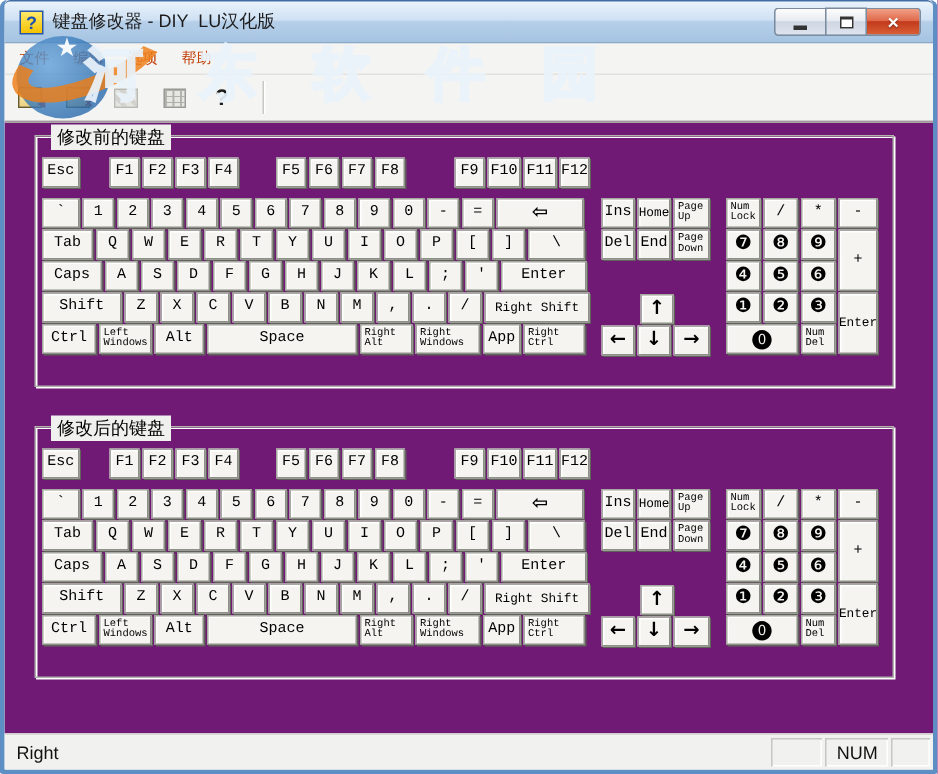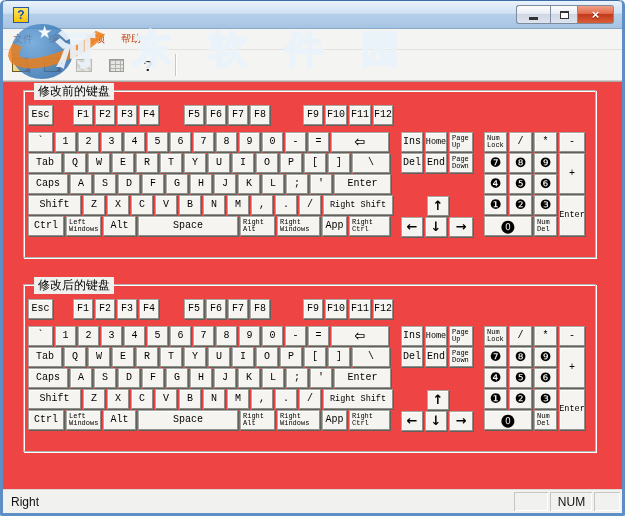--- a/index.html
+++ b/index.html
@@ -44,21 +44,21 @@
     font-size:10px; font-weight:bold; line-height:10px; }
   .ico-gray { width:16px; height:13px; border:1px solid #b9b9b4;
     background:repeating-linear-gradient(45deg,#e4e4e0 0 3px,#d2d2ce 3px 6px); }
   .ico-grid { width:15px; height:13px; border:1px solid #9a9a96; background:
     linear-gradient(#b0b0ac 1px, transparent 1px) 0 0/100% 4px,
     linear-gradient(90deg,#b0b0ac 1px, transparent 1px) 0 0/5px 100%, #e6e6e2; }
   .ico-help { font-size:15px; font-weight:bold; color:#1c1c1c; }
   .tsep { width:2px; height:22px; border-left:1px solid #c8c8c4; border-right:1px solid #ffffff; margin-left:8px; }
 
   
-  .client { flex:1 1 auto; background:#ef4444; border-top:1px solid #a8a8a4; padding-top:8px; }
+  .client { flex:1 1 auto; background:#701a75; border-top:1px solid #a8a8a4; padding-top:8px; }
   .groupbox { position:relative; width:573px; height:168px; margin-left:20px;
     border:1px solid #b2b2ae; box-shadow:1px 1px 0 #ffffff inset, 1px 1px 0 #ffffff;
     padding:14px 0 0 4px; }
   .groupbox + .groupbox { margin-top:26px; }
   .gb-label { position:absolute; top:-8px; left:10px; background:#f0f0ee;
     padding:0 4px; font-size:12px; color:#000; }
 
   
   .kb { display:flex; align-items:flex-start; }
   .kb-main { width:368px; }
@@ -105,20 +105,21 @@
   .wm-url { left:33px; top:48px; font-size:21px; font-weight:bold; color:#1fa24d;
     letter-spacing:1px; white-space:nowrap; -webkit-text-stroke:1px #e9f6ee; opacity:.95; }
 </style>
 </head>
 <body>
 
 <div class="window">
 
   <div class="titlebar">
     <div class="app-icon">?</div>
+    <div class="title-text">键盘修改器 - DIY  LU汉化版</div>
     <div class="winbtns">
       <div class="winbtn min">
           <div class="glyph-min"></div>
         </div>
       <div class="winbtn max">
           <div class="glyph-max"></div>
         </div>
       <div class="winbtn close">
           <div class="glyph-close">×</div>
         </div>

